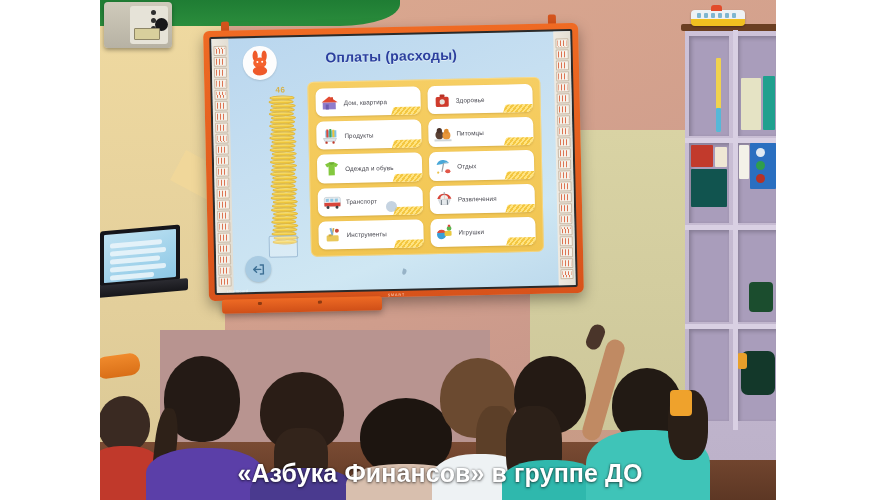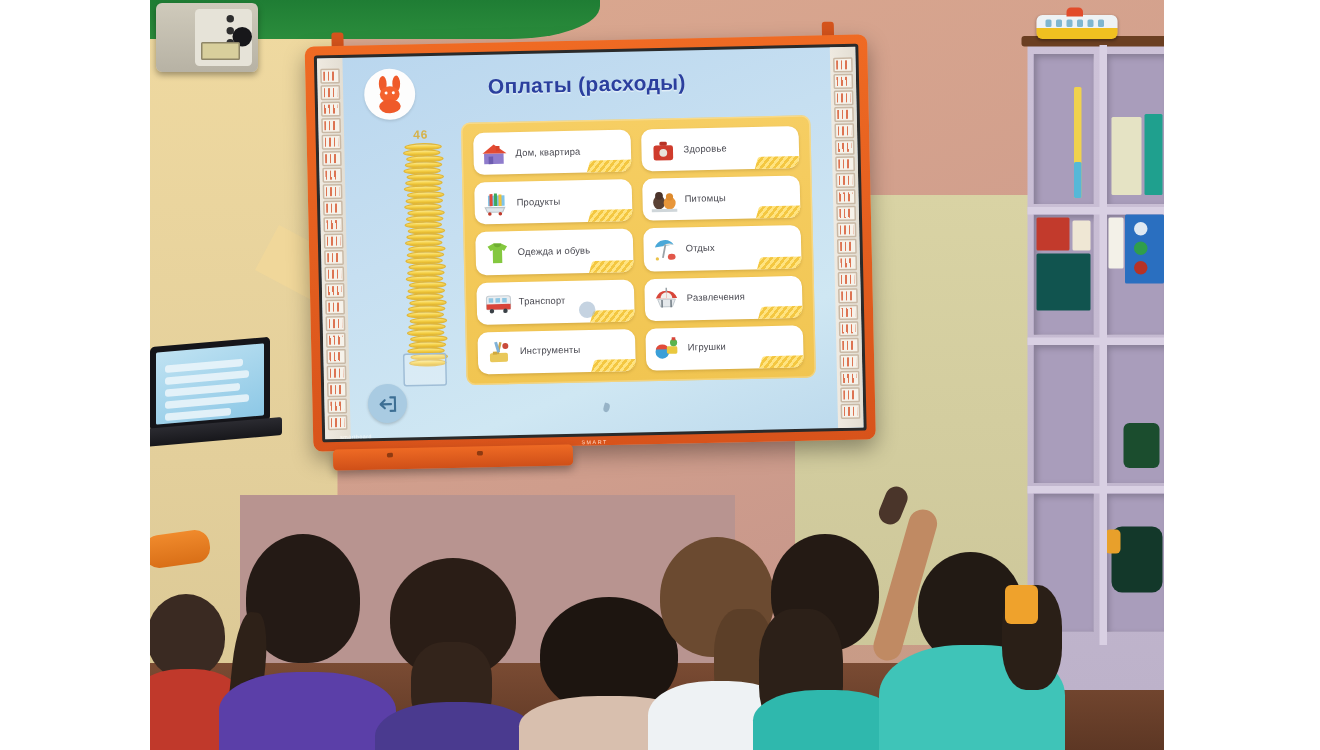--- a/index.html
+++ b/index.html
@@ -574,13 +574,14 @@
       <div class="head" style="left:36px;top:18px;width:70px;height:74px;background:#221a14"></div>
       <div class="body" style="left:10px;top:80px;width:124px;height:76px;background:#3fc4b8"></div>
       <div class="arm" style="left:18px;top:-12px;width:19px;height:104px;background:#c08a63;transform:rotate(16deg)"></div>
       <div class="arm" style="left:12px;top:-26px;width:15px;height:26px;background:#4a352a;transform:rotate(22deg)"></div>
       <div class="braid" style="left:92px;top:40px;width:40px;height:70px;background:#2a1f17"></div>
       <div style="position:absolute;left:94px;top:40px;width:22px;height:26px;background:#efa22c;border-radius:4px"></div>
     </div>
 
   </div>
 
+  <div id="caption">«Азбука Финансов» в группе ДО</div>
 </div>
 
 </body></html>

